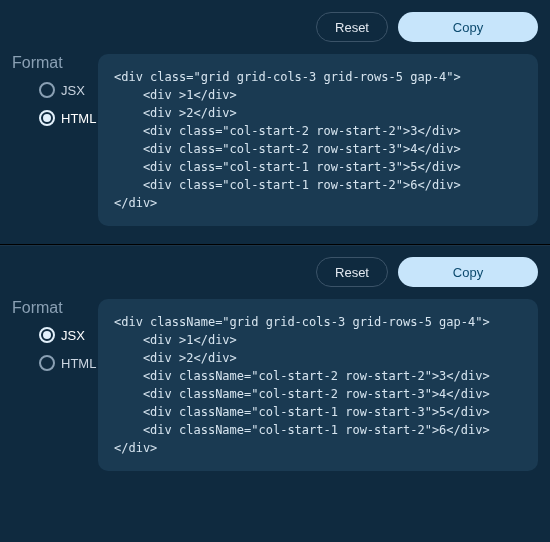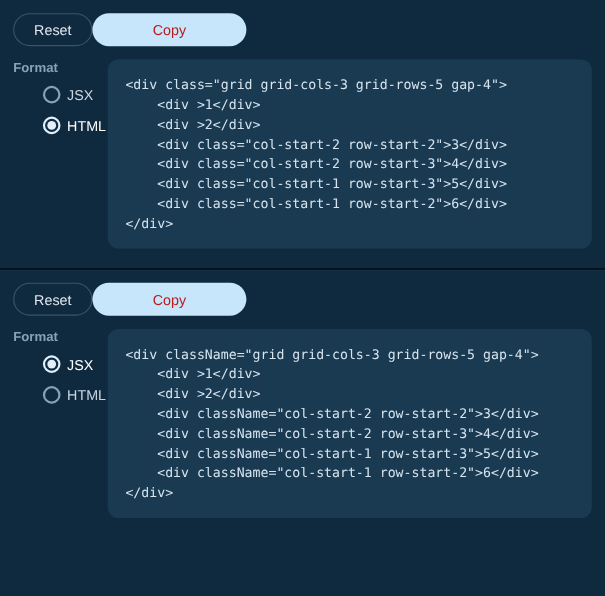--- a/index.html
+++ b/index.html
@@ -14,21 +14,22 @@
   }
   .panel {
     padding: 12px 12px 18px 12px;
   }
   .panel + .panel {
     border-top: 1px solid #000;
     box-shadow: inset 0 1px 0 rgba(255,255,255,0.05);
   }
   .toolbar {
     display: flex;
-    justify-content: flex-start;
+    justify-content: flex-end;
+    gap: 10px;
     margin-bottom: 12px;
   }
   .btn {
     height: 30px;
     border-radius: 15px;
     font-size: 13px;
     font-weight: 500;
     display: inline-flex;
     align-items: center;
     justify-content: center;
@@ -38,35 +39,34 @@
   .btn-reset {
     width: 72px;
     border: 1px solid #3b5368;
     background: transparent;
     color: #e2e8f0;
   }
   .btn-copy {
     width: 140px;
     border: none;
     background: #c7e5fb;
-    color: #b91c1c;
+    color: #0c4a6e;
   }
   .content-row {
     display: flex;
     gap: 14px;
   }
   .format-col {
     width: 72px;
     flex-shrink: 0;
   }
   .format-label {
     color: #8aa0b4;
-    font-size: 12px;
+    font-size: 16px;
     margin-bottom: 10px;
-    font-weight: bold;
   }
   .radio-opt {
     display: flex;
     align-items: center;
     gap: 6px;
     margin-bottom: 12px;
     cursor: pointer;
     padding-left: 27px;
   }
   .radio-outer {

